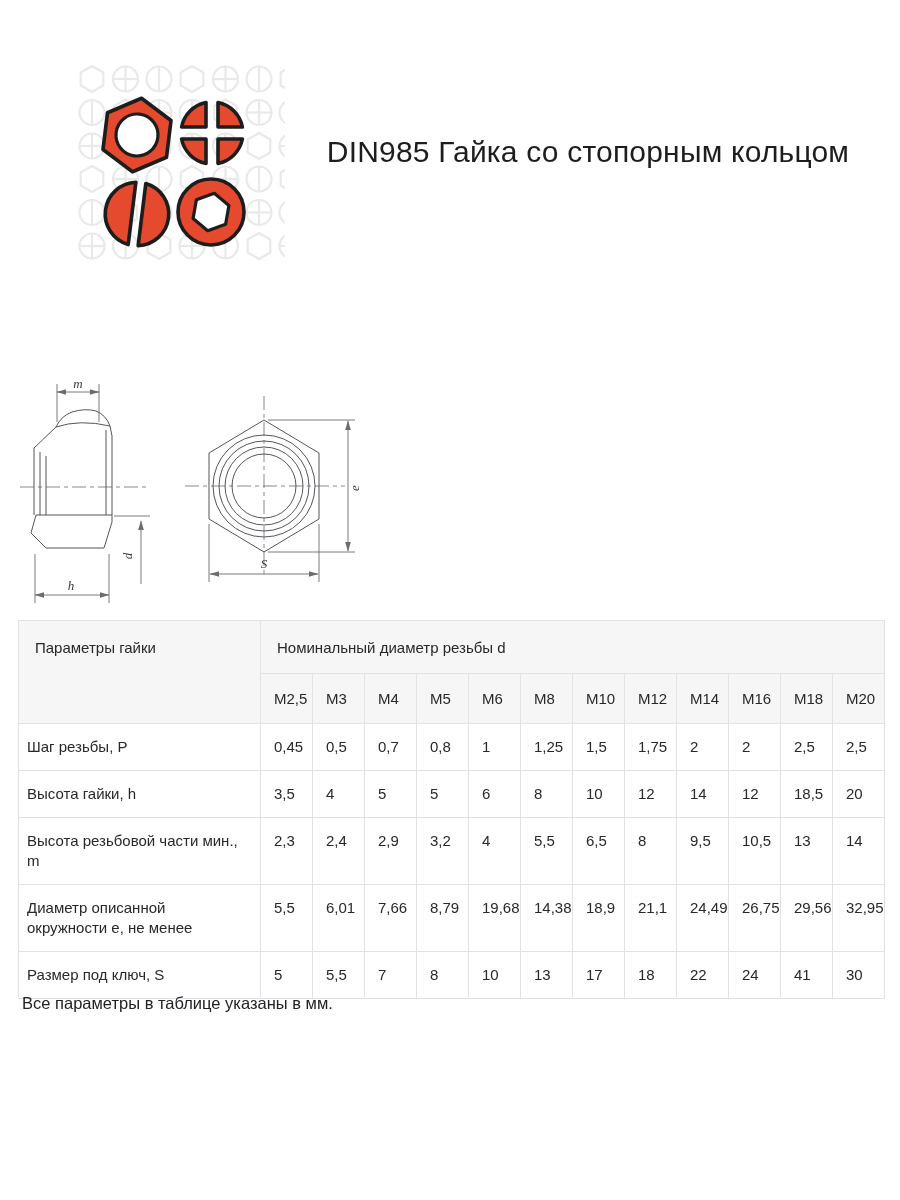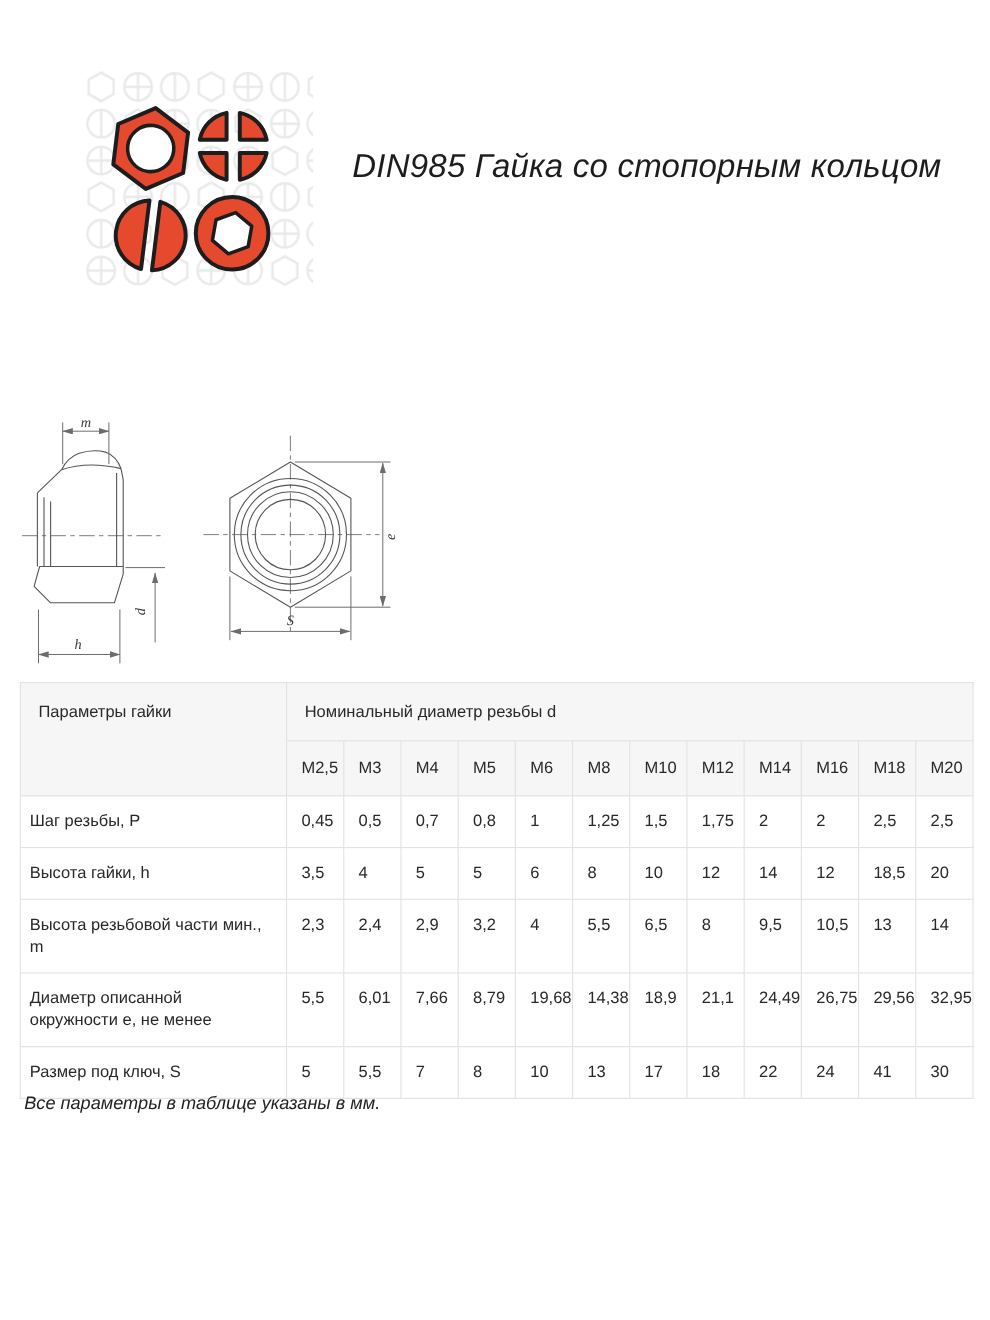--- a/index.html
+++ b/index.html
@@ -53,21 +53,21 @@
     vertical-align:top;line-height:20px;
   }
   .spec-table th.param-h{background:var(--header-bg);padding:17px 12px 0 16px;}
   .spec-table th.diam-h{background:var(--header-bg);padding:17px 8px 15px 16px;}
   .spec-table tr.size-row th{background:var(--header-bg);padding:15px 3px 14px 13px;}
   .spec-table td{padding:13px 3px 13px 13px;background:#fff;}
   .spec-table td.row-label{padding:13px 12px 13px 8px;}
 
   
   .footnote{
-    position:absolute;left:22px;top:994px;font-style:italic;
+    position:absolute;left:22px;top:994px;
     font-size:16.5px;color:#222226;
   }
 </style>
 </head>
 <body>
 
 <div class="page">
 
   <svg class="logo" viewBox="0 0 210 203">
     <defs>
@@ -112,21 +112,21 @@
     <g transform="translate(62,152) rotate(7)">
       <path class="red" d="M -5,-31.4 A 31.8 31.8 0 0 0 -5,31.4 Z"></path>
       <path class="red" d="M 5,-31.4 A 31.8 31.8 0 0 1 5,31.4 Z"></path>
     </g>
     <g transform="translate(136,150)">
       <circle class="red" r="33"></circle>
       <polygon class="hole" transform="rotate(10)" points="0,-19 16.5,-9.5 16.5,9.5 0,19 -16.5,9.5 -16.5,-9.5"></polygon>
     </g>
   </svg>
 
-  <h1 class="title" style="margin:0;font-size:30px;font-weight:400;font-style:italic;">
+  <h1 class="title" style="margin:0;font-size:30px;font-weight:400;">
     <span>DIN985 Гайка со стопорным кольцом</span><br>
   </h1>
 
   <svg id="side-view" class="drawing" width="170" height="235" viewBox="0 0 170 235">
     <defs>
       <pattern id="hatch" width="7" height="7" patternUnits="userSpaceOnUse" patternTransform="rotate(45)">
         <line x1="3.5" y1="0" x2="3.5" y2="7" stroke="#55555a" stroke-width="1"></line>
       </pattern>
       <marker id="arr1" viewBox="0 0 10 6" refX="9.5" refY="3" markerWidth="11" markerHeight="6.5" orient="auto-start-reverse">
         <path d="M0,0 L10,3 L0,6 Z" class="arrow"></path>

